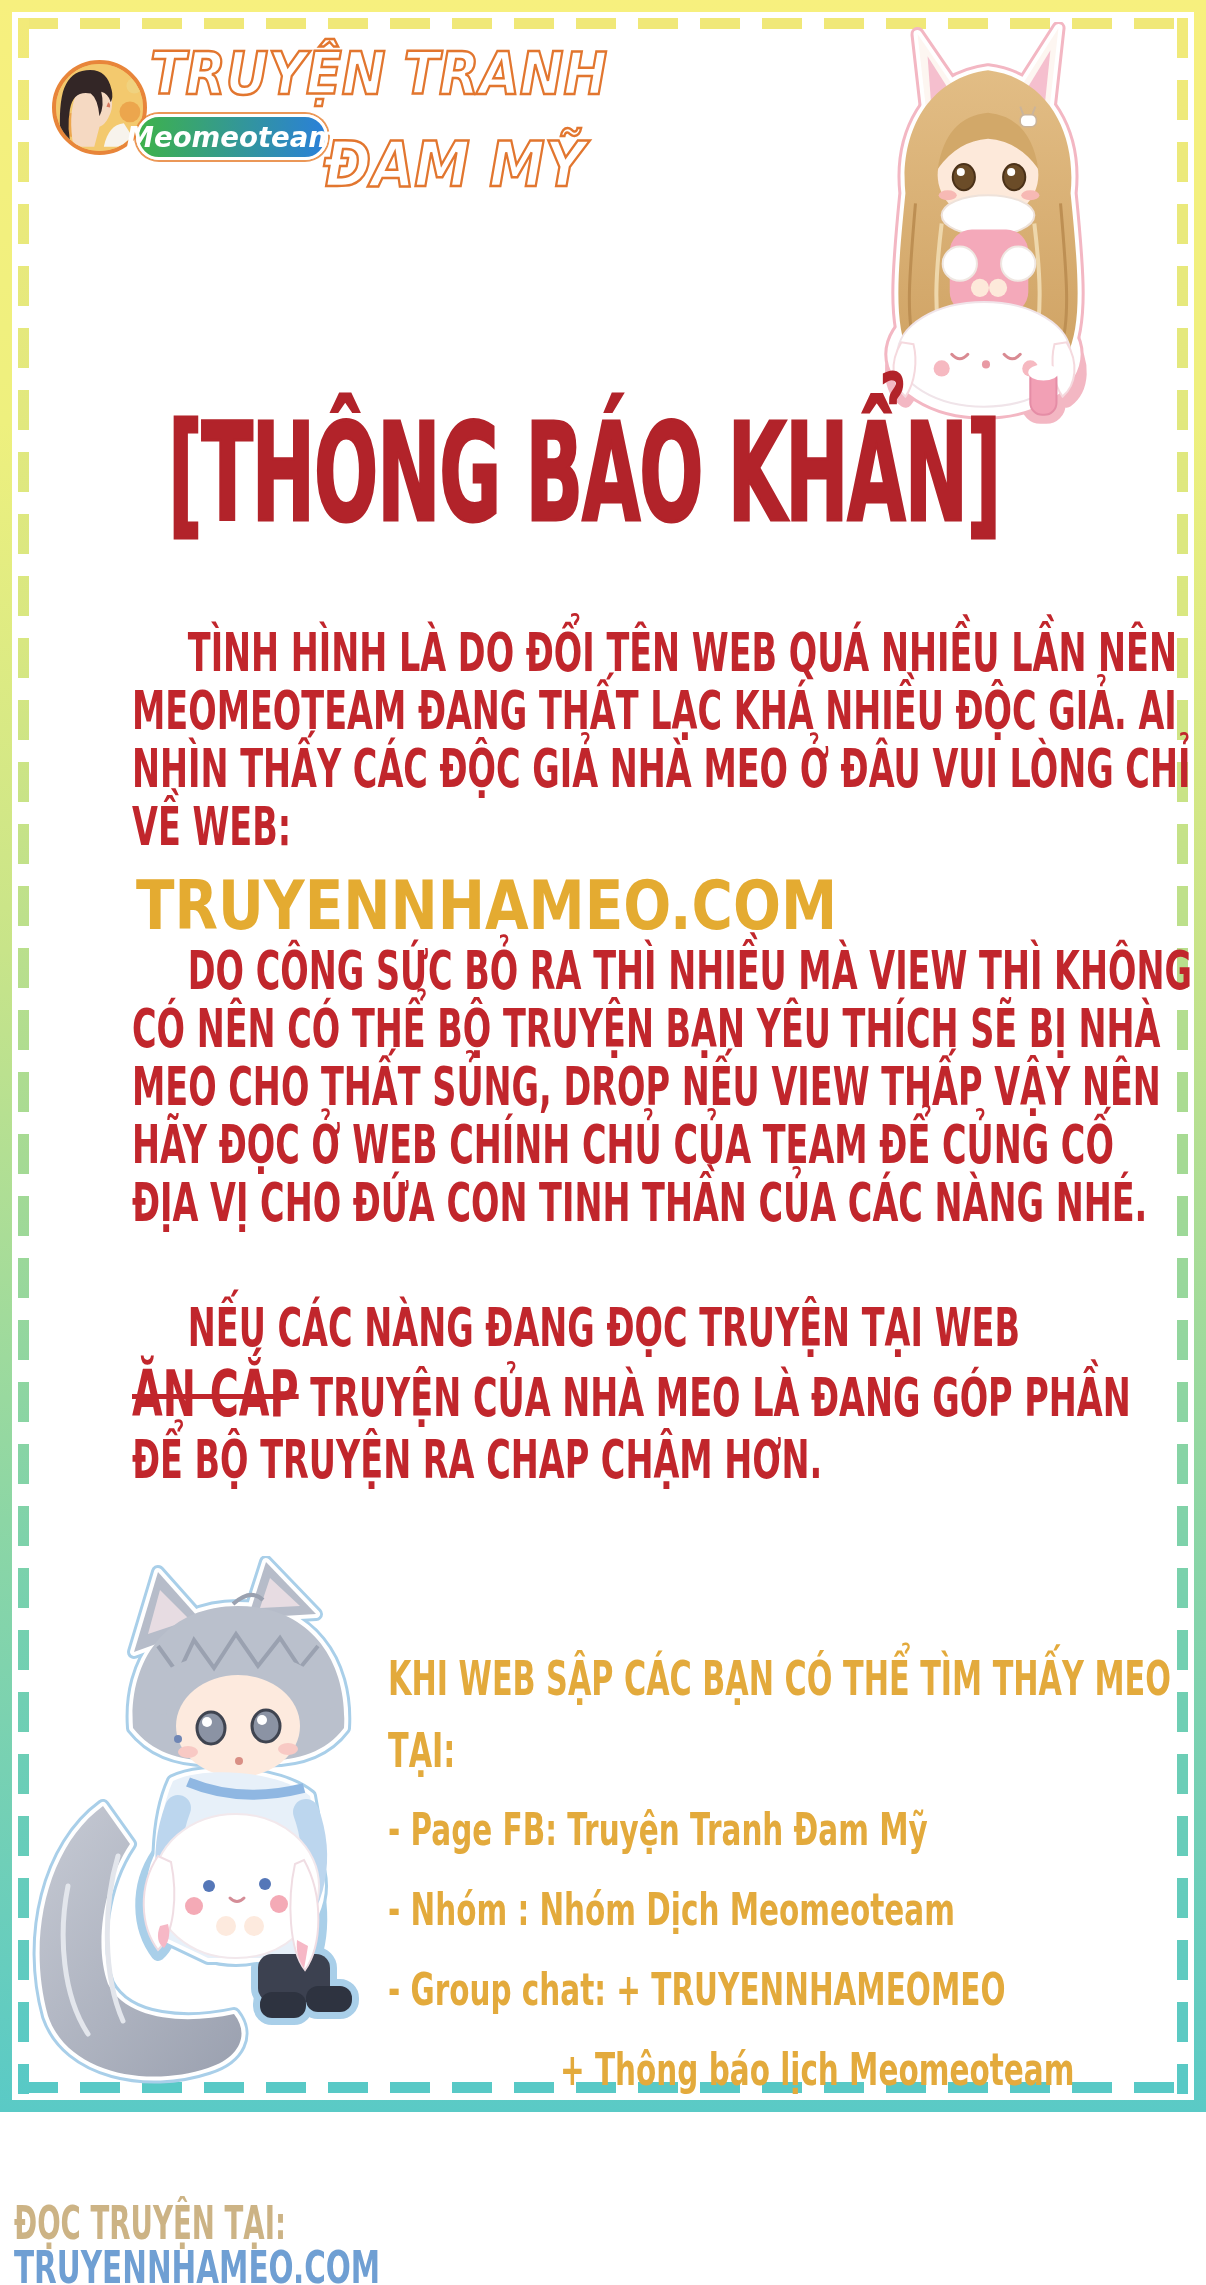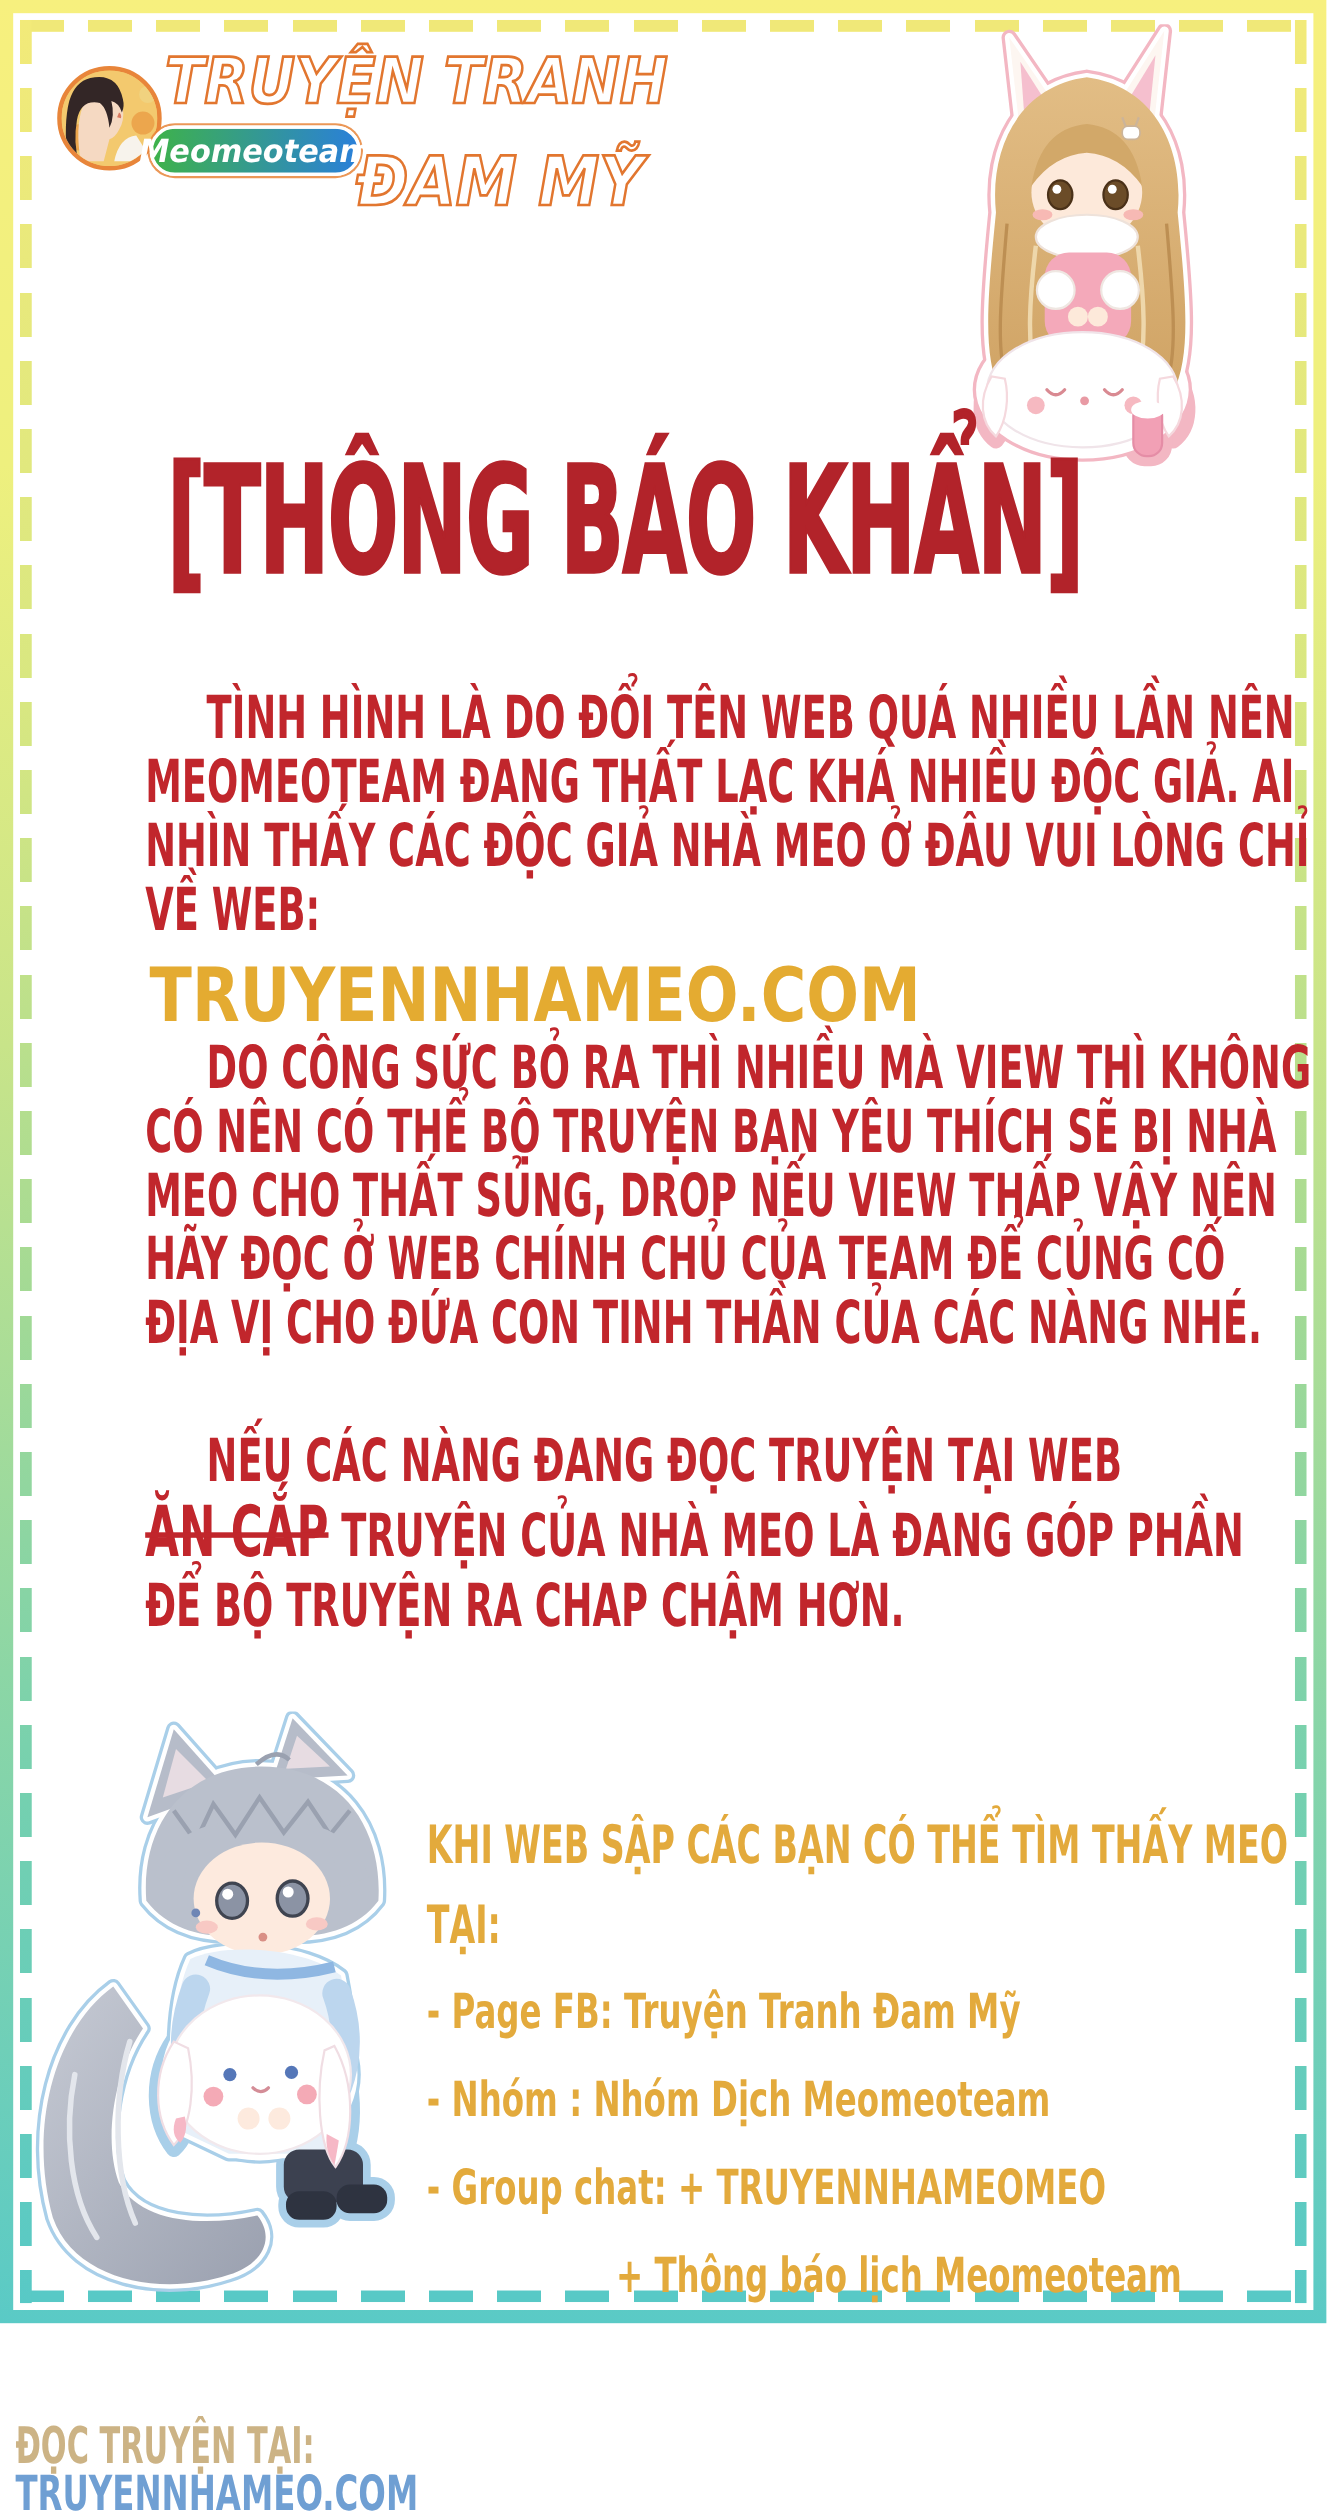--- a/index.html
+++ b/index.html
@@ -35,21 +35,21 @@
     background:linear-gradient(90deg,#3eb24a,#2a80d9);border:3px solid #ffffff;
     box-shadow:0 0 0 2px rgba(232,133,58,.85);box-sizing:border-box;
     display:flex;align-items:center;justify-content:center;}
   .badge span{color:#fff;font-style:italic;font-weight:bold;font-size:29px;transform:scaleX(.95);white-space:nowrap;}
 
   
   .chibi-girl{position:absolute;left:828px;top:22px;width:320px;height:428px;}
   .chibi-boy{position:absolute;left:8px;top:1556px;width:470px;height:542px;}
 
   
-  .heading-wrap{position:absolute;left:8px;top:400px;width:1120px;display:flex;justify-content:center;}
+  .heading-wrap{position:absolute;left:24px;top:400px;width:1120px;display:flex;justify-content:center;}
   .heading-wrap span{font-size:135px;font-weight:bold;color:#b2232a;-webkit-text-stroke:3px #b2232a;
     letter-spacing:-2px;white-space:nowrap;transform:scaleX(.56);transform-origin:50% 0;line-height:1.1;}
 
   
   .para{position:absolute;left:132px;}
   .rline{display:block;white-space:nowrap;font-size:54px;font-weight:bold;color:#c1262c;
     height:58px;line-height:58px;transform:scaleX(.62);transform-origin:0 0;}
   .p1{top:624px;} .p2{top:942px;} 
   .p3{top:1295px;} .p3 .rline{height:66px;line-height:66px;}
   .indent{padding-left:90px;}

